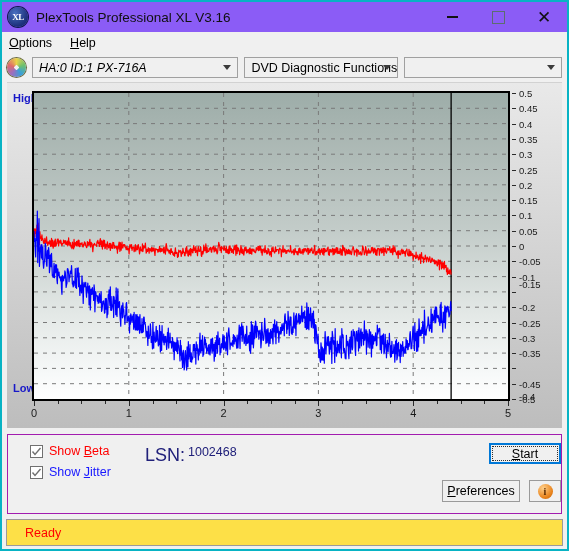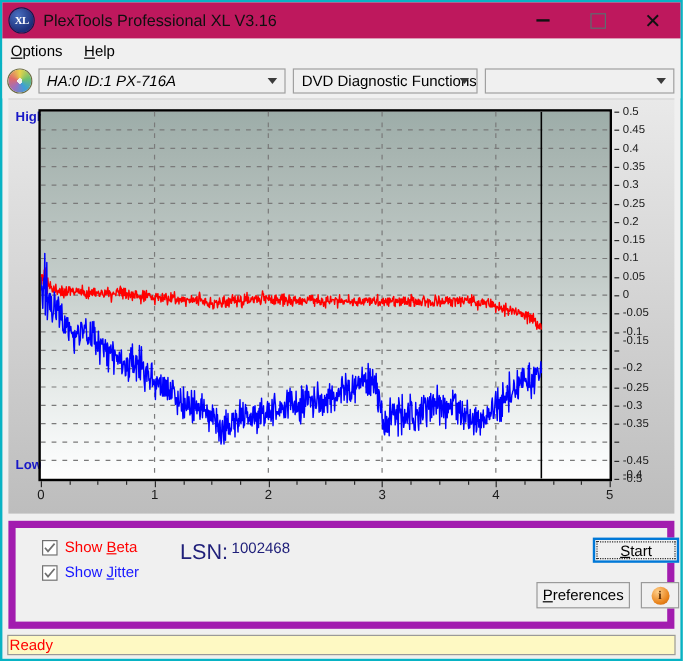--- a/index.html
+++ b/index.html
@@ -10,21 +10,21 @@
   }
   .window{
     position:absolute;inset:0;
     border:2px solid #08b3c4;
     box-sizing:border-box;
     background:#f0f0f0;
     display:flex;flex-direction:column;
   }
   
   .titlebar{
-    height:30px;background:#be185d;flex:0 0 30px;
+    height:30px;background:#8b5cf6;flex:0 0 30px;
     display:flex;align-items:center;position:relative;
   }
   .app-icon{
     width:20px;height:20px;margin-left:6px;border-radius:50%;
     background:radial-gradient(circle at 35% 30%,#4a6fc0,#1b2f7a 70%);
     color:#fff;font-size:9px;font-weight:bold;
     display:flex;align-items:center;justify-content:center;
     font-family:"Liberation Serif",serif;letter-spacing:-.5px;
     box-shadow:0 0 0 1px #0d1a4d;
   }
@@ -101,21 +101,21 @@
   .ytickmark{position:absolute;left:0;width:4px;height:1px;background:#2a2a2a;}
   .xticks{
     position:absolute;left:25px;top:318px;width:478px;height:24px;
     font-size:11px;color:#1a1a1a;
   }
   .xtick{position:absolute;transform:translateX(-50%);top:6px;}
   .xtickmark{position:absolute;top:0;width:1px;height:4px;background:#2a2a2a;}
   
   .bottompanel{
     flex:0 0 78px;margin:6px 5px 0 5px;
-    border:6px solid #a21caf;background:#f0f0f0;
+    border:1px solid #a21caf;background:#f0f0f0;
     position:relative;
   }
   .cbrow{position:absolute;display:flex;align-items:center;gap:6px;font-size:12.5px;}
   .cb1{left:22px;top:9px;}
   .cb2{left:22px;top:30px;}
   .cbox{
     width:13px;height:13px;border:1px solid #707070;background:#fff;
     display:flex;align-items:center;justify-content:center;flex:0 0 13px;
     box-sizing:border-box;
   }
@@ -145,22 +145,22 @@
   .info-circle{
     width:15px;height:15px;border-radius:50%;
     background:radial-gradient(circle at 35% 28%,#ffcf8a,#e8821a 65%,#b85a08);
     color:#5a2a00;font-size:10px;font-weight:bold;
     display:flex;align-items:center;justify-content:center;
     font-family:"Liberation Serif",serif;
   }
   
   .statusbar{
     flex:1 1 auto;margin:5px 4px 3px 4px;
-    border:1px solid #9a9a9a;background:#fef9c3;
-    display:flex;align-items:center;padding-left:1px;
+    border:1px solid #9a9a9a;background:#fde047;
+    display:flex;align-items:center;padding-left:18px;
     font-size:12.5px;color:#ff0000;
   }
 </style>
 </head>
 <body>
 
 <div class="window">
 
   <div class="titlebar">
     <div class="app-icon">XL</div>

